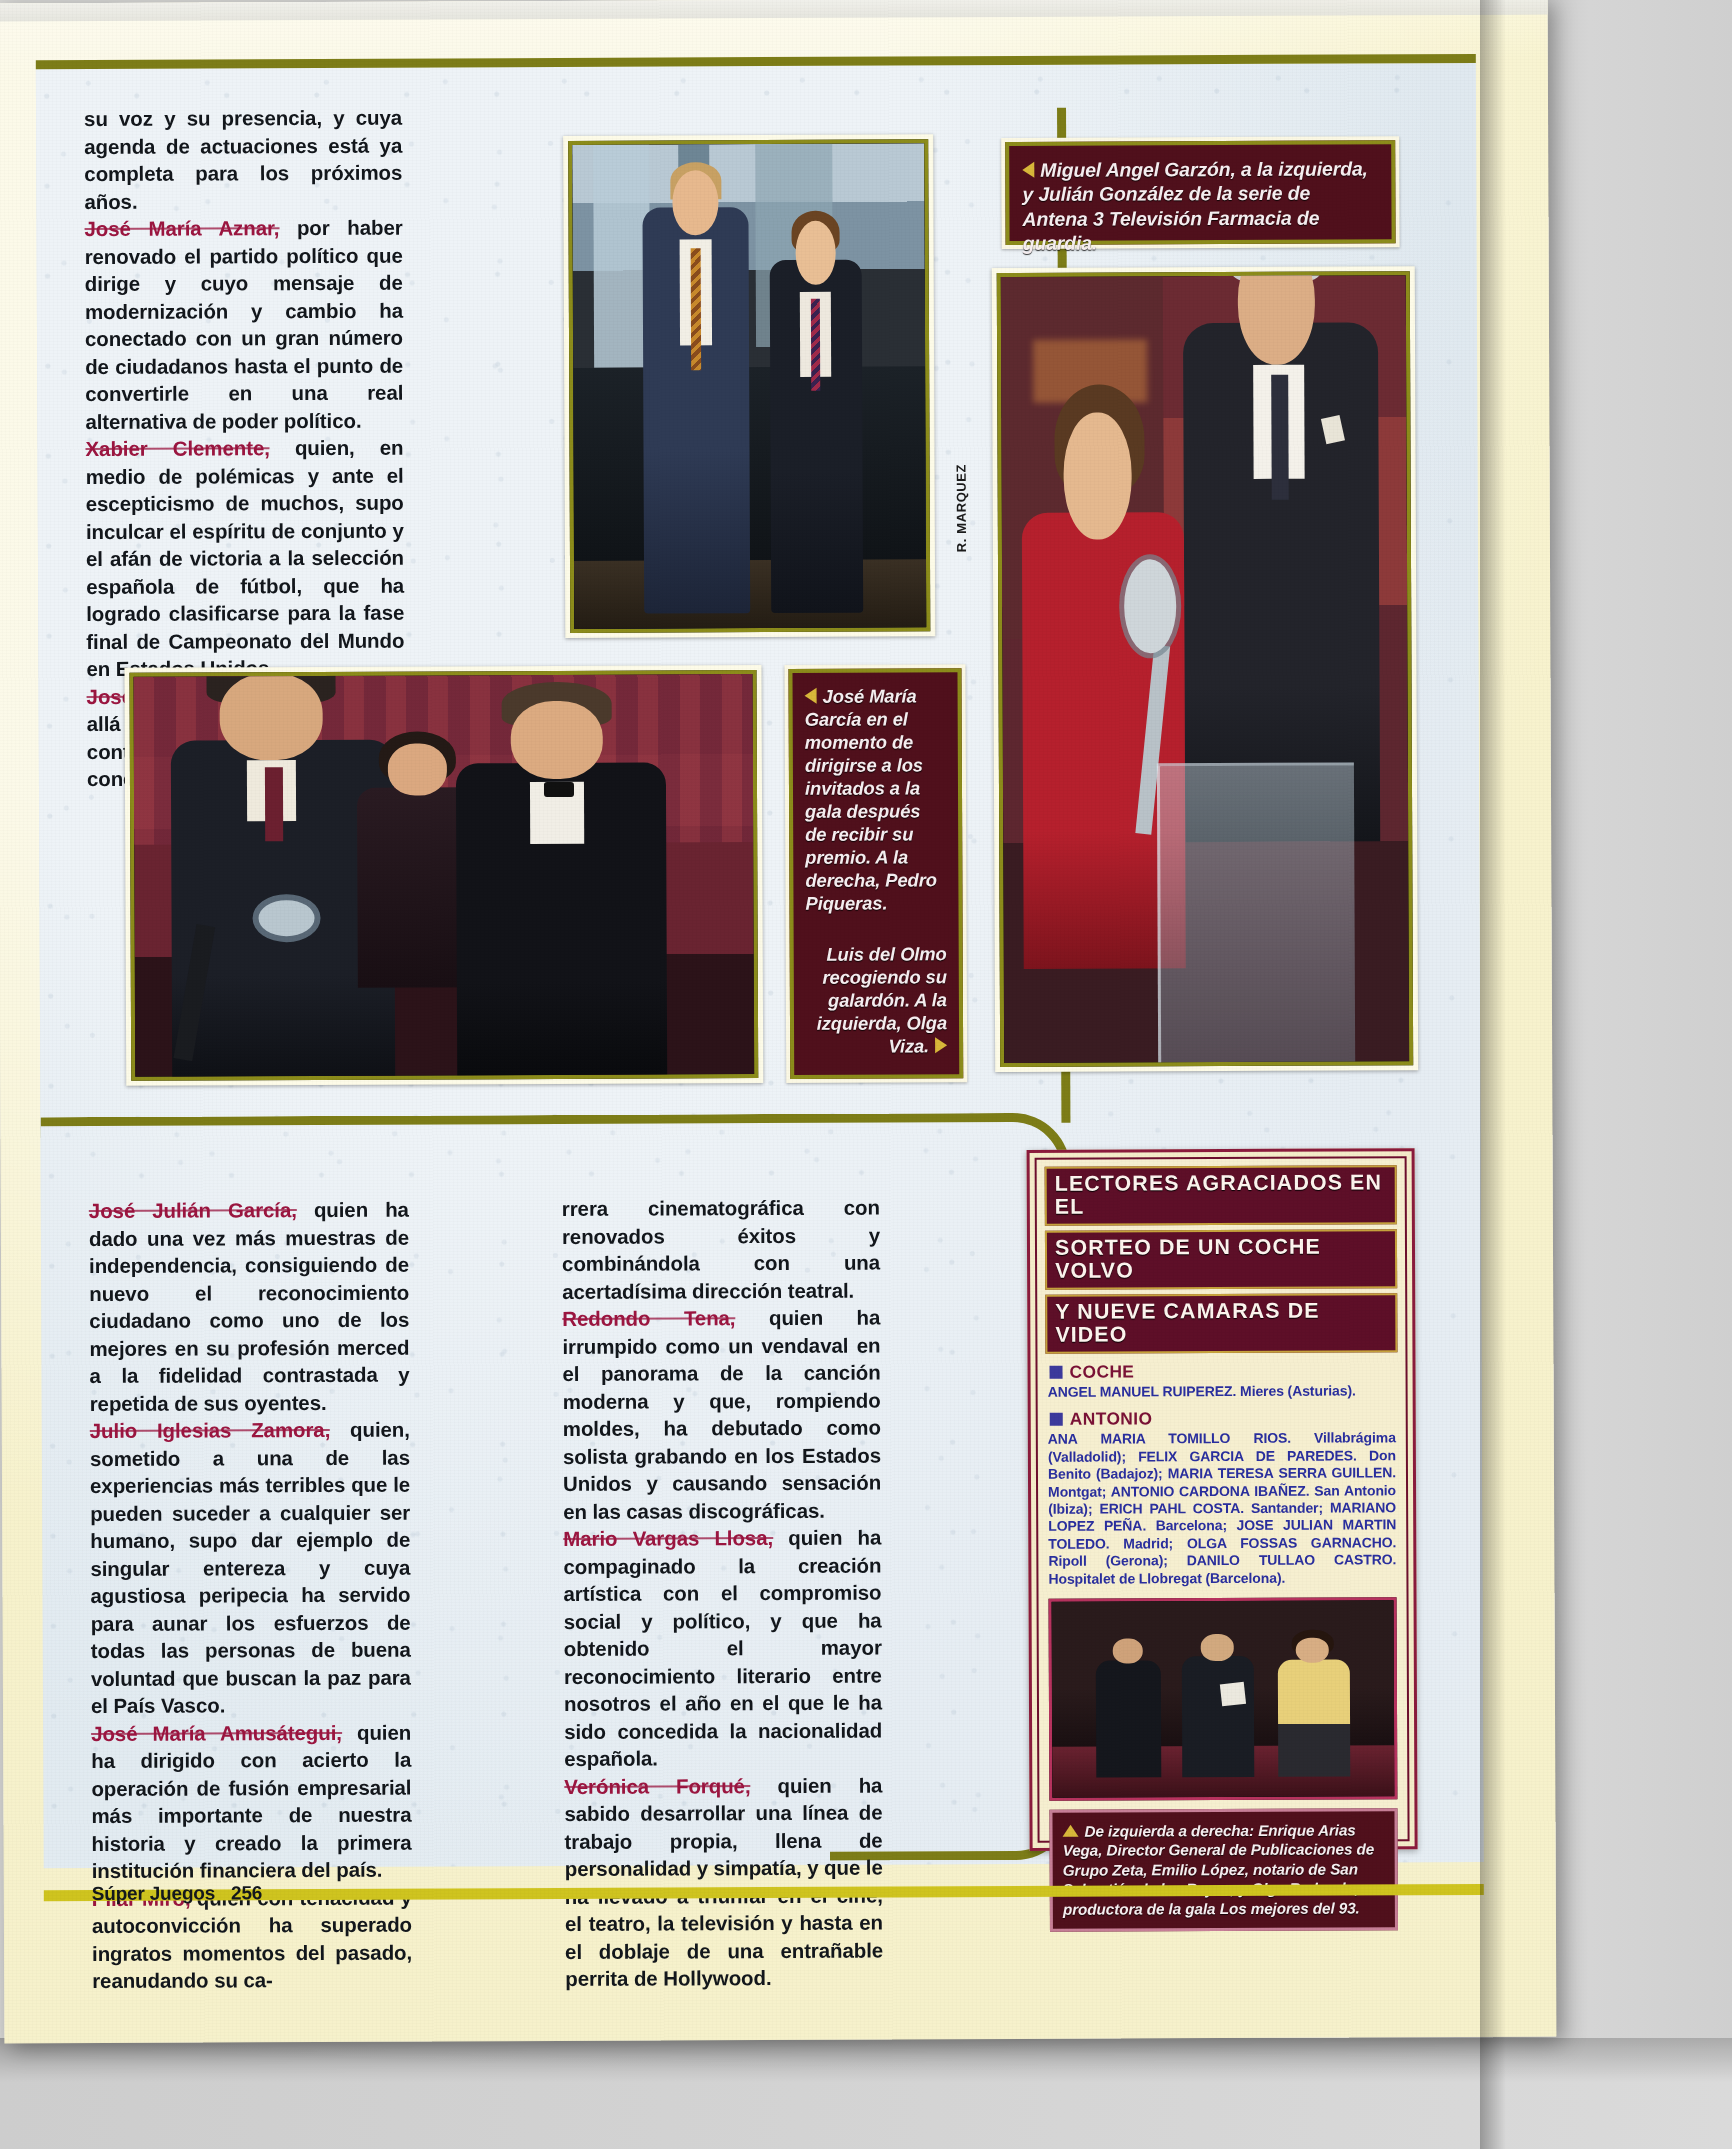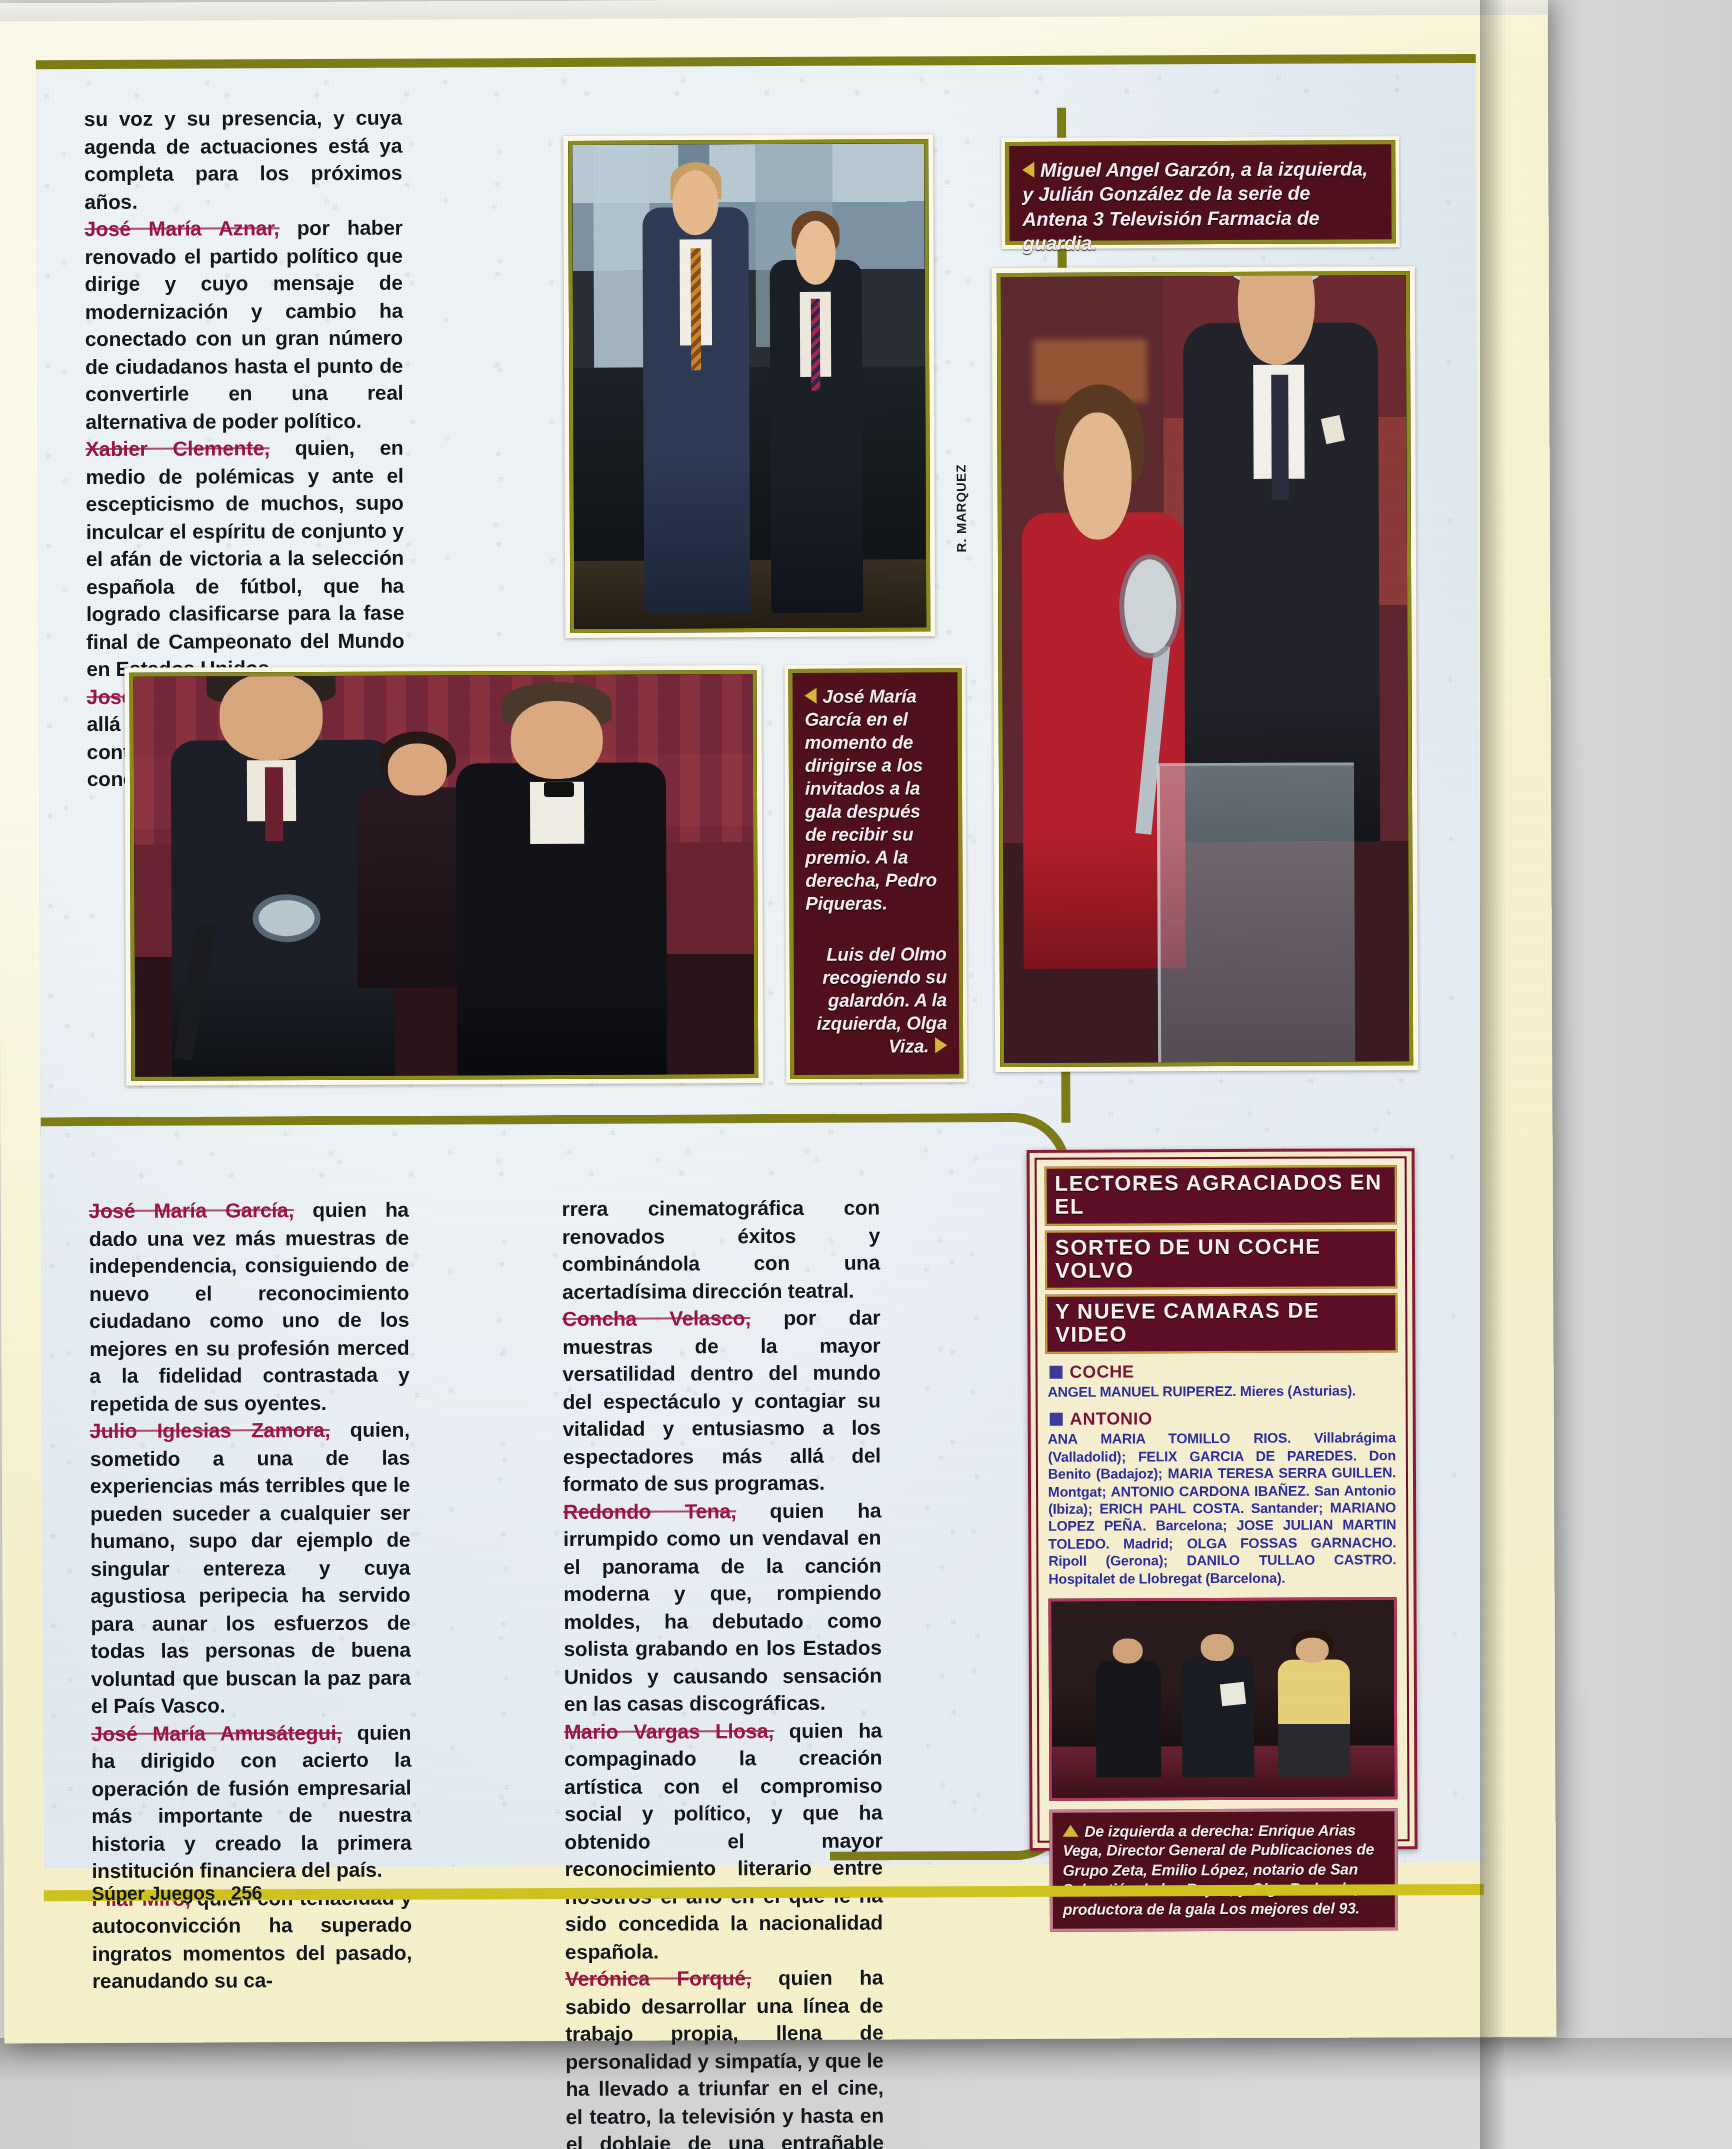--- a/index.html
+++ b/index.html
@@ -461,29 +461,28 @@
     </div>
 
     <div class="cap cap2">
       <div class="cap-mid">
         <div class="cap-text"><span class="tri-l"></span><span>José María García en el momento de dirigirse a los invitados a la gala después de recibir su premio. A la derecha, Pedro Piqueras.</span></div>
         <div class="cap-text cap-right" style="margin-top:28px;"><span>Luis del Olmo recogiendo su galardón. A la izquierda, Olga Viza.</span><span class="tri-r"></span></div>
       </div>
     </div>
 
     <div class="col c2">
-      <p><span class="nm-strike">José María García,</span><span> quien ha dado una vez más muestras de independencia, consiguiendo de nuevo el reconocimiento ciudadano como uno de los mejores en su profesión merced a la fidelidad contrastada y repetida de sus oyentes.</span></p>
+      <p><span class="nm-strike">José Julián García,</span><span> quien ha dado una vez más muestras de independencia, consiguiendo de nuevo el reconocimiento ciudadano como uno de los mejores en su profesión merced a la fidelidad contrastada y repetida de sus oyentes.</span></p>
       <p><span class="nm-strike">Julio Iglesias Zamora,</span><span> quien, sometido a una de las experiencias más terribles que le pueden suceder a cualquier ser humano, supo dar ejemplo de singular entereza y cuya agustiosa peripecia ha servido para aunar los esfuerzos de todas las personas de buena voluntad que buscan la paz para el País Vasco.</span></p>
       <p><span class="nm-strike">José María Amusátegui,</span><span> quien ha dirigido con acierto la operación de fusión empresarial más importante de nuestra historia y creado la primera institución financiera del país.</span></p>
       <p><span class="nm-strike">Pilar Miró,</span><span> quien con tenacidad y autoconvicción ha superado ingratos momentos del pasado, reanudando su ca-</span></p>
     </div>
 
     <div class="col c3">
       <p>rrera cinematográfica con renovados éxitos y combinándola con una acertadísima dirección teatral.</p>
-      <p><span class="nm-strike">Concha Velasco,</span><span> por dar muestras de la mayor versatilidad dentro del mundo del espectáculo y contagiar su vitalidad y entusiasmo a los espectadores más allá del formato de sus programas.</span></p>
       <p><span class="nm-strike">Redondo Tena,</span><span> quien ha irrumpido como un vendaval en el panorama de la canción moderna y que, rompiendo moldes, ha debutado como solista grabando en los Estados Unidos y causando sensación en las casas discográficas.</span></p>
       <p><span class="nm-strike">Mario Vargas Llosa,</span><span> quien ha compaginado la creación artística con el compromiso social y político, y que ha obtenido el mayor reconocimiento literario entre nosotros el año en el que le ha sido concedida la nacionalidad española.</span></p>
       <p><span class="nm-strike">Verónica Forqué,</span><span> quien ha sabido desarrollar una línea de trabajo propia, llena de personalidad y simpatía, y que le ha llevado a triunfar en el cine, el teatro, la televisión y hasta en el doblaje de una entrañable perrita de Hollywood.</span></p>
     </div>
 
     <div class="sidebar">
       <div class="sidebar-in">
 
         <div class="sb-headline">
           <span>LECTORES AGRACIADOS EN EL</span>

